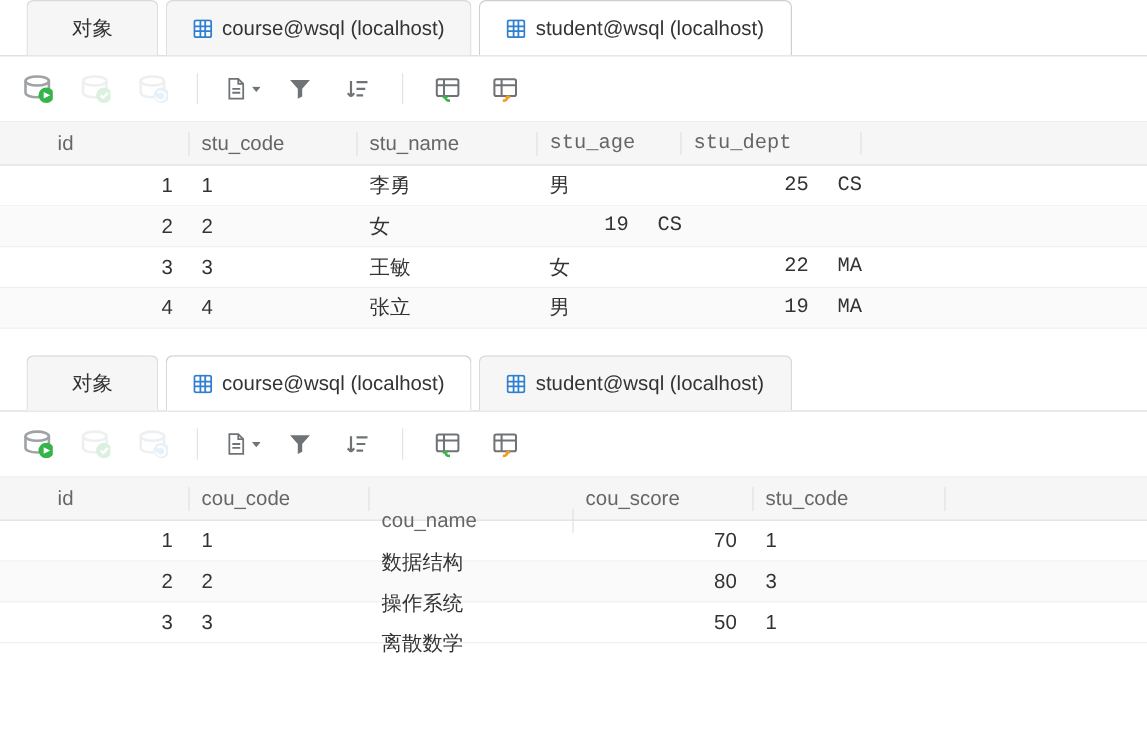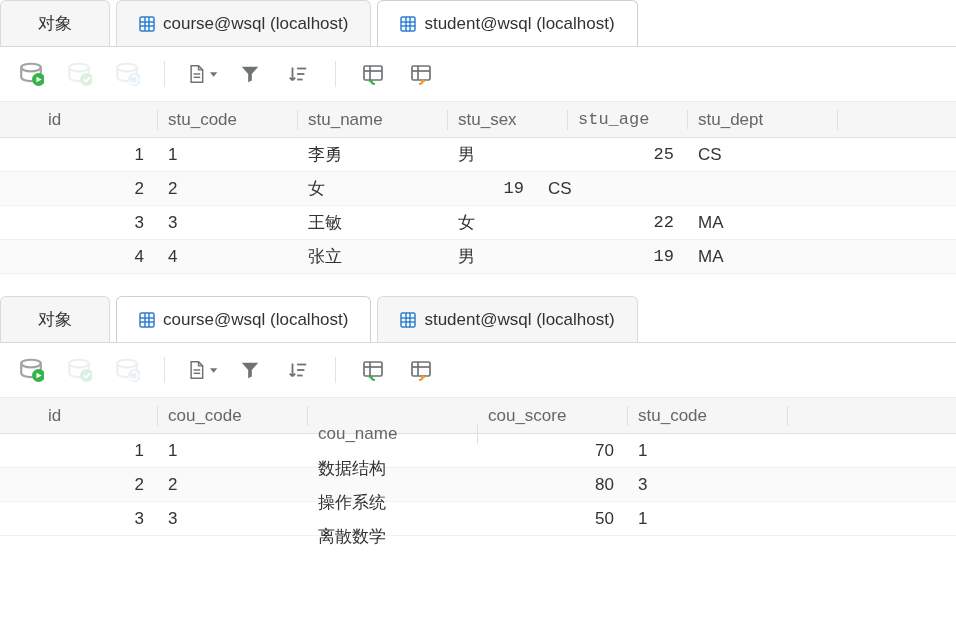--- a/index.html
+++ b/index.html
@@ -11,20 +11,21 @@
     width: 956px;
   }
   .panel {
     margin-bottom: 22px;
   }
   .tabs {
     display: flex;
     align-items: stretch;
     background: #fff;
     height: 46px;
+    margin-left: 22px;
   }
   .tab {
     display: flex;
     align-items: center;
     justify-content: center;
     padding: 0 22px;
     border: 1px solid #d9d9d9;
     border-bottom: none;
     background: #f6f6f6;
     border-radius: 6px 6px 0 0;
@@ -103,21 +104,21 @@
     width: 38px;
     flex: 0 0 38px;
     border-right: 1px solid #eee;
   }
   
   .s-id      { width: 120px; flex: 0 0 120px; }
   .s-code    { width: 140px; flex: 0 0 140px; }
   .s-name    { width: 150px; flex: 0 0 150px; }
   .s-sex     { width: 120px; flex: 0 0 120px; }
   .s-age     { width: 120px; flex: 0 0 120px; font-family: Liberation Mono, monospace; }
-  .s-dept    { width: 150px; flex: 0 0 150px; }
+  .s-dept    { width: 150px; flex: 0 0 150px; font-family: Liberation Mono, monospace; }
   
   .c-id      { width: 120px; flex: 0 0 120px; }
   .c-code    { width: 150px; flex: 0 0 150px; }
   .c-name    { width: 170px; flex: 0 0 170px; margin-top: 36px; }
   .c-score   { width: 150px; flex: 0 0 150px; }
   .c-stu     { width: 160px; flex: 0 0 160px; }
 </style>
 </head>
 <body>
 
@@ -249,21 +250,20 @@
         </svg>
       </span>
   </div>
 
   <div class="grid">
     <div class="row header">
       <div class="handle"></div>
       <div class="cell s-id">id</div>
       <div class="cell s-code">stu_code</div>
       <div class="cell s-name">stu_name</div>
-      <div class="cell s-sex">stu_sex</div>
       <div class="cell s-age">stu_age</div>
       <div class="cell s-dept">stu_dept</div>
     </div>
     <div class="row">
       <div class="handle"></div>
       <div class="cell s-id num">1</div>
       <div class="cell s-code">1</div>
       <div class="cell s-name">李勇</div>
       <div class="cell s-sex">男</div>
       <div class="cell s-age num">25</div>

